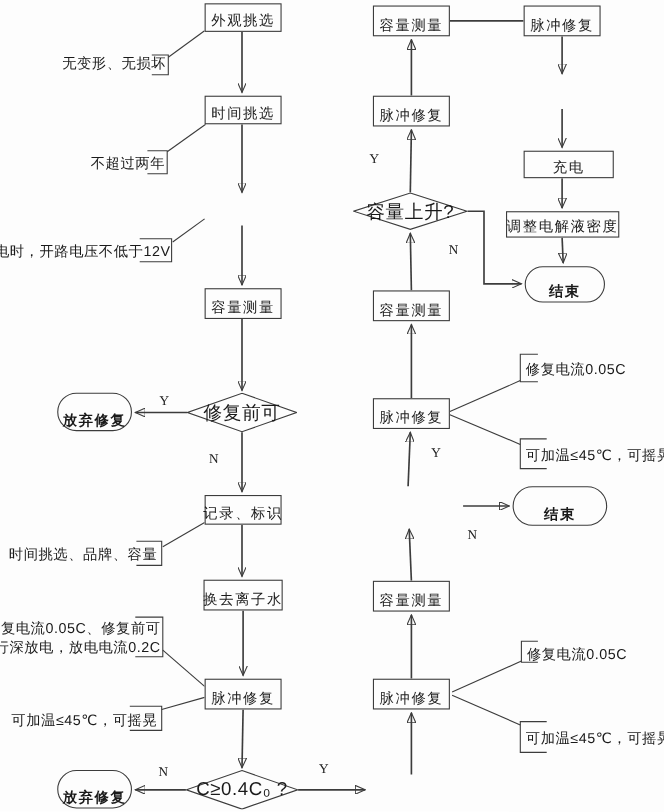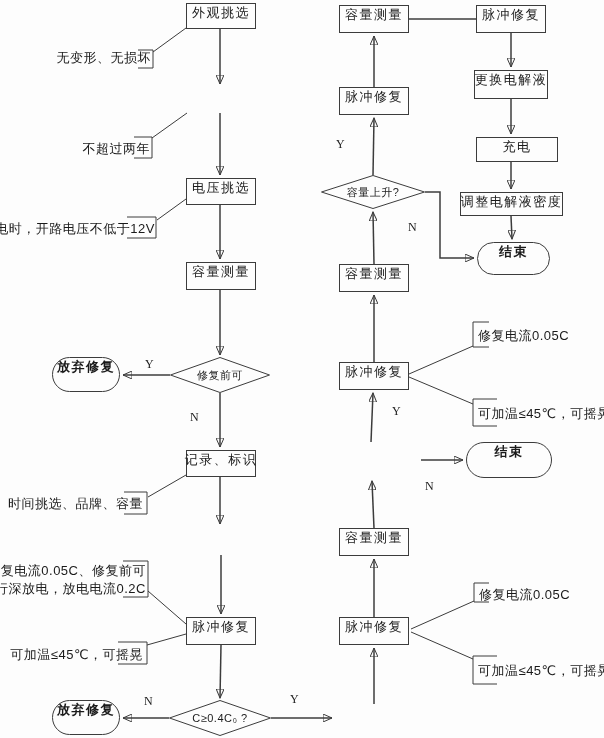--- a/index.html
+++ b/index.html
@@ -4,27 +4,27 @@
 <style>
   html,body{margin:0;padding:0;background:#ffffff;}
   .stage{position:relative;width:604px;height:738px;background:#fdfdfd;overflow:hidden;
          font-family:"Liberation Sans","DejaVu Sans",sans-serif;color:#1a1a1a;}
   .layer{position:absolute;left:0;top:0;}
   .layer line,.layer polyline,.layer path{stroke:#3c3c3c;fill:none;}
   .flow line,.flow polyline{stroke-width:1.5;}
   .leaders line{stroke-width:1;}
   .brackets path{stroke-width:1;}
   .box,.pill{position:absolute;border:1px solid #3c3c3c;background:#fdfdfd;
-       display:flex;align-items:flex-start;justify-content:center;
+       display:flex;align-items:flex-end;justify-content:center;
        font-size:13px;letter-spacing:1.5px;white-space:nowrap;box-sizing:border-box;}
   .pill{border-radius:18px;font-weight:bold;}
   .diamond{position:absolute;display:flex;align-items:center;justify-content:center;}
   .diamond svg{position:absolute;left:0;top:0;width:100%;height:100%;}
   .diamond polygon{fill:#fdfdfd;stroke:#3c3c3c;stroke-width:1;}
-  .dtext{position:relative;font-size:11px;letter-spacing:0.5px;white-space:nowrap;}
+  .dtext{position:relative;font-size:17px;letter-spacing:0.5px;white-space:nowrap;}
   .yn{position:absolute;font-size:12px;font-family:"Liberation Serif","DejaVu Serif",serif;color:#222;}
   .ann{position:absolute;font-size:13px;white-space:nowrap;letter-spacing:0.5px;color:#1a1a1a;}
   .ann.two{line-height:18px;}
 </style>
 </head>
 <body>
 
 <div class="stage">
 
   <svg class="layer" width="604" height="738">
@@ -86,40 +86,43 @@
       <path d="M489 322 L473 322 L473 347 L489 347"></path>
       <path d="M497 399 L473 399 L473 426 L497 426"></path>
       <path d="M489 583 L474 583 L474 602 L489 602"></path>
       <path d="M497 656 L473 656 L473 684 L497 684"></path>
     </g>
   </svg>
 
   <div class="box" style="left:186px;top:3px;width:70px;height:26px">
       <span>外观挑选</span>
     </div>
-  <div class="box" style="left:186px;top:178px;width:70px;height:27px">
-      <span>电压挑选</span>
+  <div class="box" style="left:186px;top:87px;width:70px;height:26px">
+      <span>时间挑选</span>
     </div>
   <div class="box" style="left:186px;top:262px;width:70px;height:28px">
       <span>容量测量</span>
     </div>
 
   <div class="diamond" style="left:170px;top:357px;width:100px;height:36px">
     <svg viewBox="0 0 100 36" preserveAspectRatio="none">
         <polygon points="50,0.5 99.5,18 50,35.5 0.5,18"></polygon>
       </svg>
     <span class="dtext">修复前可</span>
   </div>
   <div class="pill" style="left:52px;top:357px;width:68px;height:35px">
       <span>放弃修复</span>
     </div>
 
   <div class="box" style="left:186px;top:450px;width:70px;height:27px">
       <span>记录、标识</span>
     </div>
+  <div class="box" style="left:185px;top:527px;width:72px;height:28px">
+      <span>换去离子水</span>
+    </div>
   <div class="box" style="left:186px;top:617px;width:70px;height:28px">
       <span>脉冲修复</span>
     </div>
 
   <div class="diamond" style="left:169px;top:700px;width:102px;height:36px">
     <svg viewBox="0 0 102 36" preserveAspectRatio="none">
         <polygon points="51,0.5 101.5,18 51,35.5 0.5,18"></polygon>
       </svg>
     <span class="dtext">C≥0.4C₀ ?</span>
   </div>
@@ -154,23 +157,20 @@
 
   <div class="box" style="left:339px;top:528px;width:70px;height:28px">
       <span>容量测量</span>
     </div>
   <div class="box" style="left:339px;top:617px;width:70px;height:28px">
       <span>脉冲修复</span>
     </div>
 
   <div class="box" style="left:476px;top:5px;width:70px;height:28px">
       <span>脉冲修复</span>
-    </div>
-  <div class="box" style="left:474px;top:70px;width:74px;height:29px">
-      <span>更换电解液</span>
     </div>
   <div class="box" style="left:476px;top:137px;width:82px;height:25px">
       <span>充电</span>
     </div>
   <div class="box" style="left:460px;top:192px;width:103px;height:24px">
       <span>调整电解液密度</span>
     </div>
   <div class="pill" style="left:477px;top:242px;width:73px;height:33px">
       <span>结束</span>
     </div>

